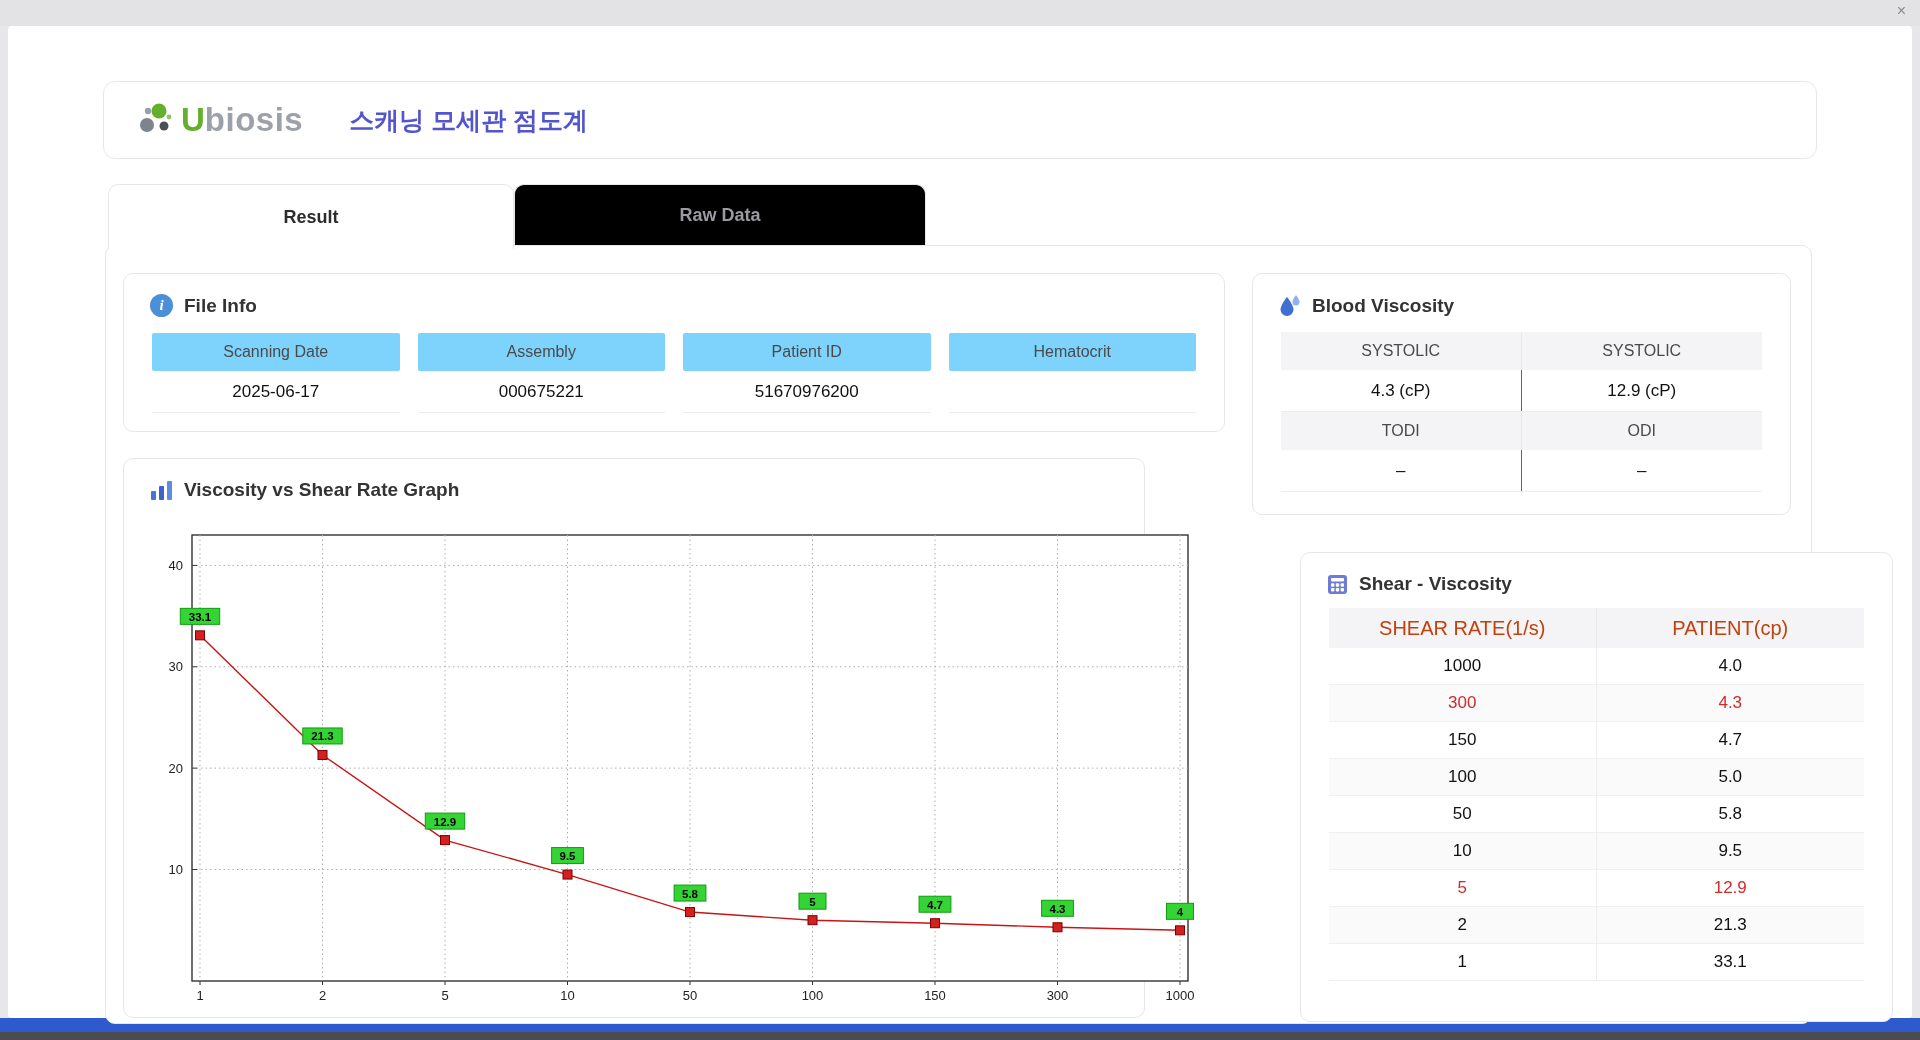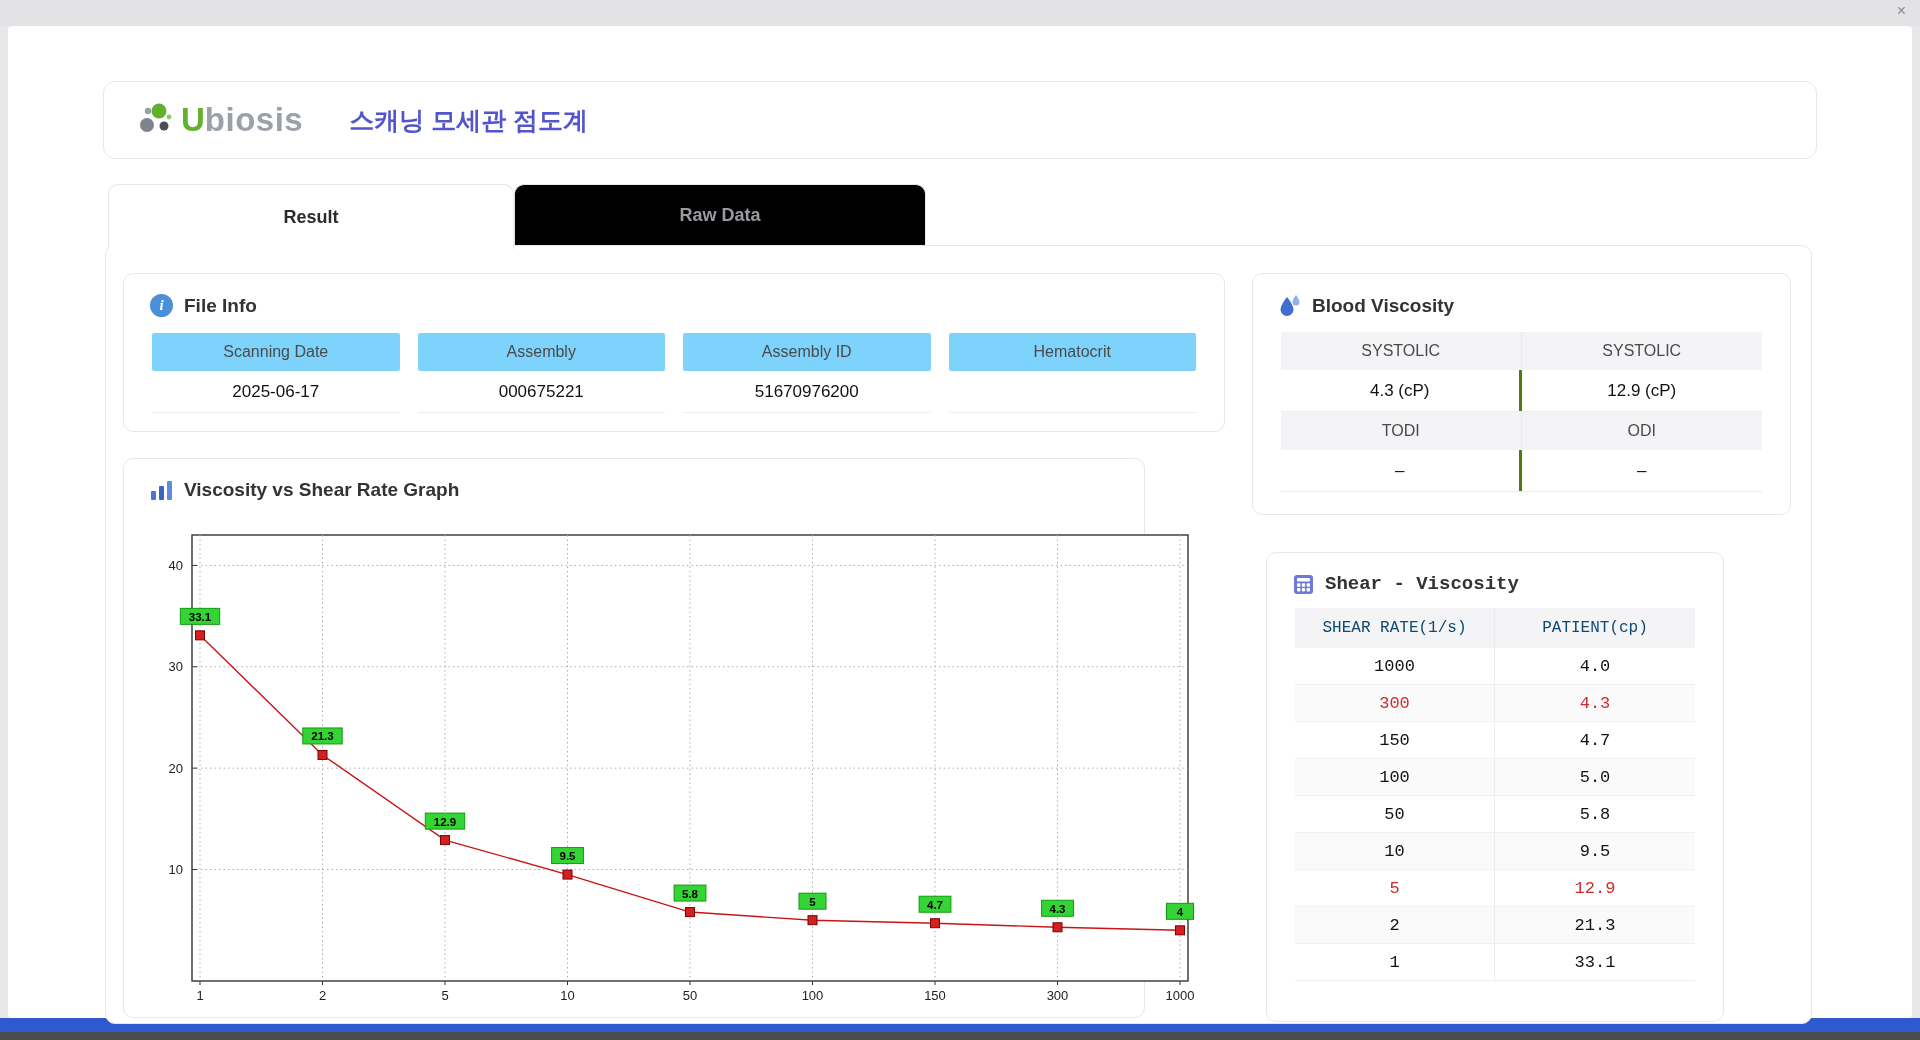--- a/index.html
+++ b/index.html
@@ -46,27 +46,27 @@
 
   
   .blood-card{left:1146px;top:27px;width:539px;height:242px;}
   .bv-table{margin:15px 28px 0;}
   .bv-row{display:grid;grid-template-columns:1fr 1fr;}
   .bv-row.head{background:#f4f4f6;height:38px;}
   .bv-row.head div{display:flex;align-items:center;justify-content:center;font-size:16px;color:#4a4a4a;}
   .bv-row.head div:first-child{border-right:1px solid #e9e9eb;}
   .bv-row.val{height:42px;border-bottom:1px solid #ededef;}
   .bv-row.val div{display:flex;align-items:center;justify-content:center;font-size:17px;color:#111;}
-  .bv-row.val div:first-child{border-right:3px solid #4d7c0f;}
-
-  
-  .shear-card{left:1160px;top:306px;width:458px;height:470px;font-family:Liberation Mono, monospace;}
+  .bv-row.val div:first-child{border-right:1px solid #4d7c0f;}
+
+  
+  .shear-card{left:1194px;top:306px;width:593px;height:470px;}
   .sv-table{margin:13px 28px 0;}
   .sv-head{display:grid;grid-template-columns:1fr 1fr;background:#f4f4f6;height:40px;}
-  .sv-head .sv-cell{font-size:16px;color:#0c4a6e;}
+  .sv-head .sv-cell{font-size:20px;color:#c2410c;}
   .sv-head .sv-cell:first-child{border-right:1px solid #e9e9eb;}
   .sv-cell{display:flex;align-items:center;justify-content:center;}
   .sv-row{display:grid;grid-template-columns:1fr 1fr;height:37px;border-bottom:1px solid #f0f0f2;font-size:17px;color:#111;}
   .sv-row .sv-cell:first-child{border-right:1px solid #ededef;}
   .sv-row.alt{background:#fafafb;}
   .sv-row.hl{color:#d02b2b;}
 
   
   .info-icon{width:23px;height:23px;min-width:23px;border-radius:50%;background:#4a8fd8;color:#fff;font-size:15px;font-weight:bold;display:flex;align-items:center;justify-content:center;font-family:"Liberation Serif",serif;font-style:italic;}
   .icon-svg{display:block;}
@@ -115,21 +115,21 @@
         <div class="fi-fields">
           <div class="fi-field">
             <div class="fi-label">Scanning Date</div>
             <div class="fi-value">2025-06-17</div>
           </div>
           <div class="fi-field">
             <div class="fi-label">Assembly</div>
             <div class="fi-value">000675221</div>
           </div>
           <div class="fi-field">
-            <div class="fi-label">Assembly ID</div>
+            <div class="fi-label">Patient ID</div>
             <div class="fi-value">51670976200</div>
           </div>
           <div class="fi-field">
             <div class="fi-label">Hematocrit</div>
             <div class="fi-value"></div>
           </div>
         </div>
       </div>
 
       <div class="card graph-card">

